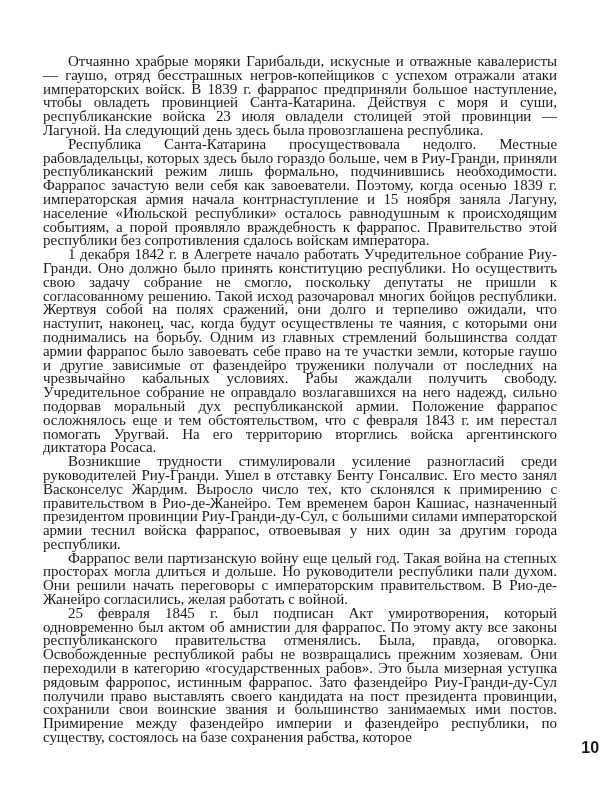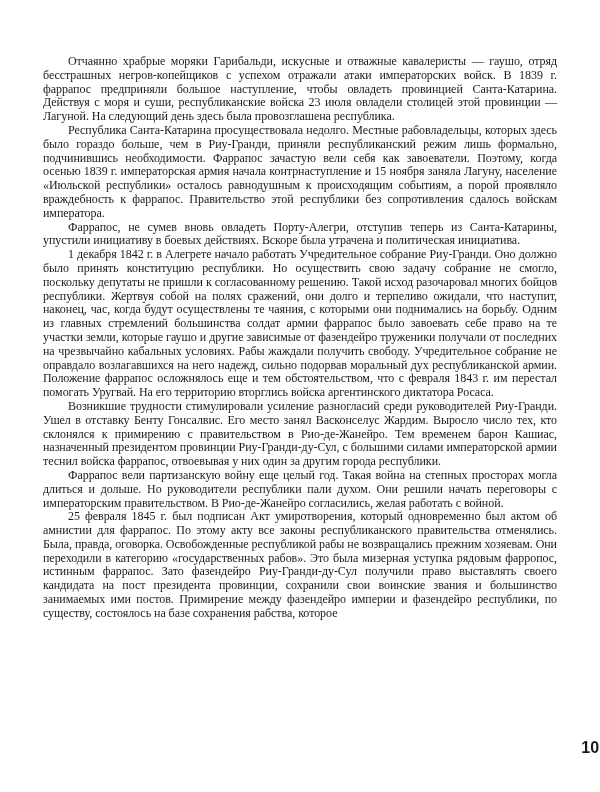--- a/index.html
+++ b/index.html
@@ -2,36 +2,35 @@
 <html><head>
 <meta charset="utf-8">
 <style>
   html, body { margin: 0; padding: 0; }
   body {
     width: 600px; height: 792px; background: #ffffff; position: relative; overflow: hidden;
     font-family: "Liberation Serif", "DejaVu Serif", serif; color: #1a1a1a;
   }
   .page-text {
     position: absolute; left: 43px; top: 55px; width: 514px;
-    font-size: 12px; line-height: 13.8px; text-align: justify;
+    font-size: 15px; line-height: 13.8px; text-align: justify;
     letter-spacing: -0.05px;
   }
   .page-text p { margin: 0; text-indent: 25px; hyphens: manual; }
   .page-number {
     position: absolute; left: 8px; width: 600px; top: 739px; text-align: right;
     font-family: "Liberation Sans", "DejaVu Sans", sans-serif; font-weight: bold; font-size: 16px;
     color: #1a1a1a;
   }
 </style>
 </head>
 <body>
 
 <div class="page-text">
   <p>Отчаянно храбрые моряки Гарибальди, искусные и отважные кавалеристы — гаушо, отряд бесстрашных негров-копейщиков с успехом отражали атаки императорских войск. В 1839 г. фаррапос предприняли большое наступление, чтобы овладеть провинцией Санта-Катарина. Действуя с моря и суши, республиканские войска 23 июля овладели столицей этой провинции — Лагуной. На следующий день здесь была провозглашена республика.</p>
   <p>Республика Санта-Катарина просуществовала недолго. Местные рабовладельцы, которых здесь было гораздо больше, чем в Риу-Гранди, приняли республиканский режим лишь формально, подчинившись необходимости. Фаррапос зачастую вели себя как завоеватели. Поэтому, когда осенью 1839 г. императорская армия начала контрнаступление и 15 ноября заняла Лагуну, население «Июльской республики» осталось равнодушным к происходящим событиям, а порой проявляло враждебность к фаррапос. Правительство этой республики без сопротивления сдалось войскам императора.</p>
-  <p>Фаррапос, не сумев вновь овладеть Порту-Алегри, отступив теперь из Санта-Катарины, упустили инициативу в боевых действиях. Вскоре была утрачена и политическая инициатива.</p>
   <p>1 декабря 1842 г. в Алегрете начало работать Учредительное собрание Риу-Гранди. Оно должно было принять конституцию республики. Но осуществить свою задачу собрание не смогло, поскольку депутаты не пришли к согласованному решению. Такой исход разочаровал многих бойцов республики. Жертвуя собой на полях сражений, они долго и терпеливо ожидали, что наступит, наконец, час, когда будут осуществлены те чаяния, с которыми они поднимались на борьбу. Одним из главных стремлений большинства солдат армии фаррапос было завоевать себе право на те участки земли, которые гаушо и другие зависимые от фазендейро труженики получали от последних на чрезвычайно кабальных условиях. Рабы жаждали получить свободу. Учредительное собрание не оправдало возлагавшихся на него надежд, сильно подорвав моральный дух республиканской армии. Положение фаррапос осложнялось еще и тем обстоятельством, что с февраля 1843 г. им перестал помогать Уругвай. На его территорию вторглись войска аргентинского диктатора Росаса.</p>
   <p>Возникшие трудности стимулировали усиление разногласий среди руководителей Риу-Гранди. Ушел в отставку Бенту Гонсалвис. Его место занял Васконселус Жардим. Выросло число тех, кто склонялся к примирению с правительством в Рио-де-Жанейро. Тем временем барон Кашиас, назначенный президентом провинции Риу-Гранди-ду-Сул, с большими силами императорской армии теснил войска фаррапос, отвоевывая у них один за другим города республики.</p>
   <p>Фаррапос вели партизанскую войну еще целый год. Такая война на степных просторах могла длиться и дольше. Но руководители республики пали духом. Они решили начать переговоры с императорским правительством. В Рио-де-Жанейро согласились, желая работать с войной.</p>
   <p>25 февраля 1845 г. был подписан Акт умиротворения, который одновременно был актом об амнистии для фаррапос. По этому акту все законы республиканского правительства отменялись. Была, правда, оговорка. Освобожденные республикой рабы не возвращались прежним хозяевам. Они переходили в категорию «государственных рабов». Это была мизерная уступка рядовым фарропос, истинным фаррапос. Зато фазендейро Риу-Гранди-ду-Сул получили право выставлять своего кандидата на пост президента провинции, сохранили свои воинские звания и большинство занимаемых ими постов. Примирение между фазендейро империи и фазендейро республики, по существу, состоялось на базе сохранения рабства, которое</p>
 </div>
 
 <div class="page-number">101</div>
 
 </body></html>

